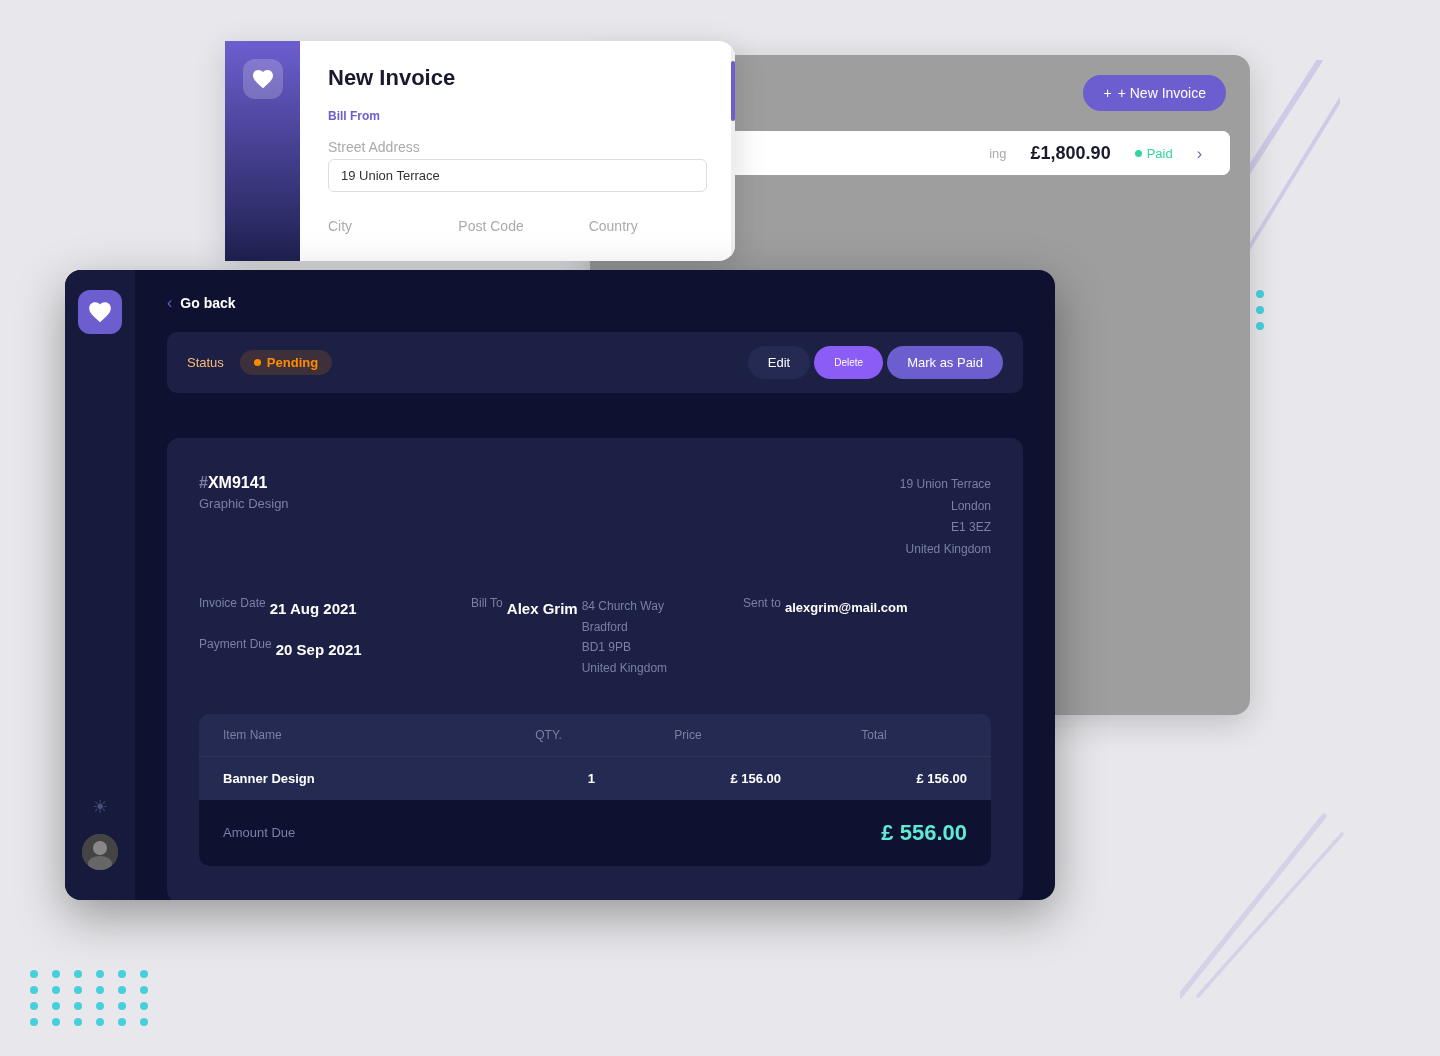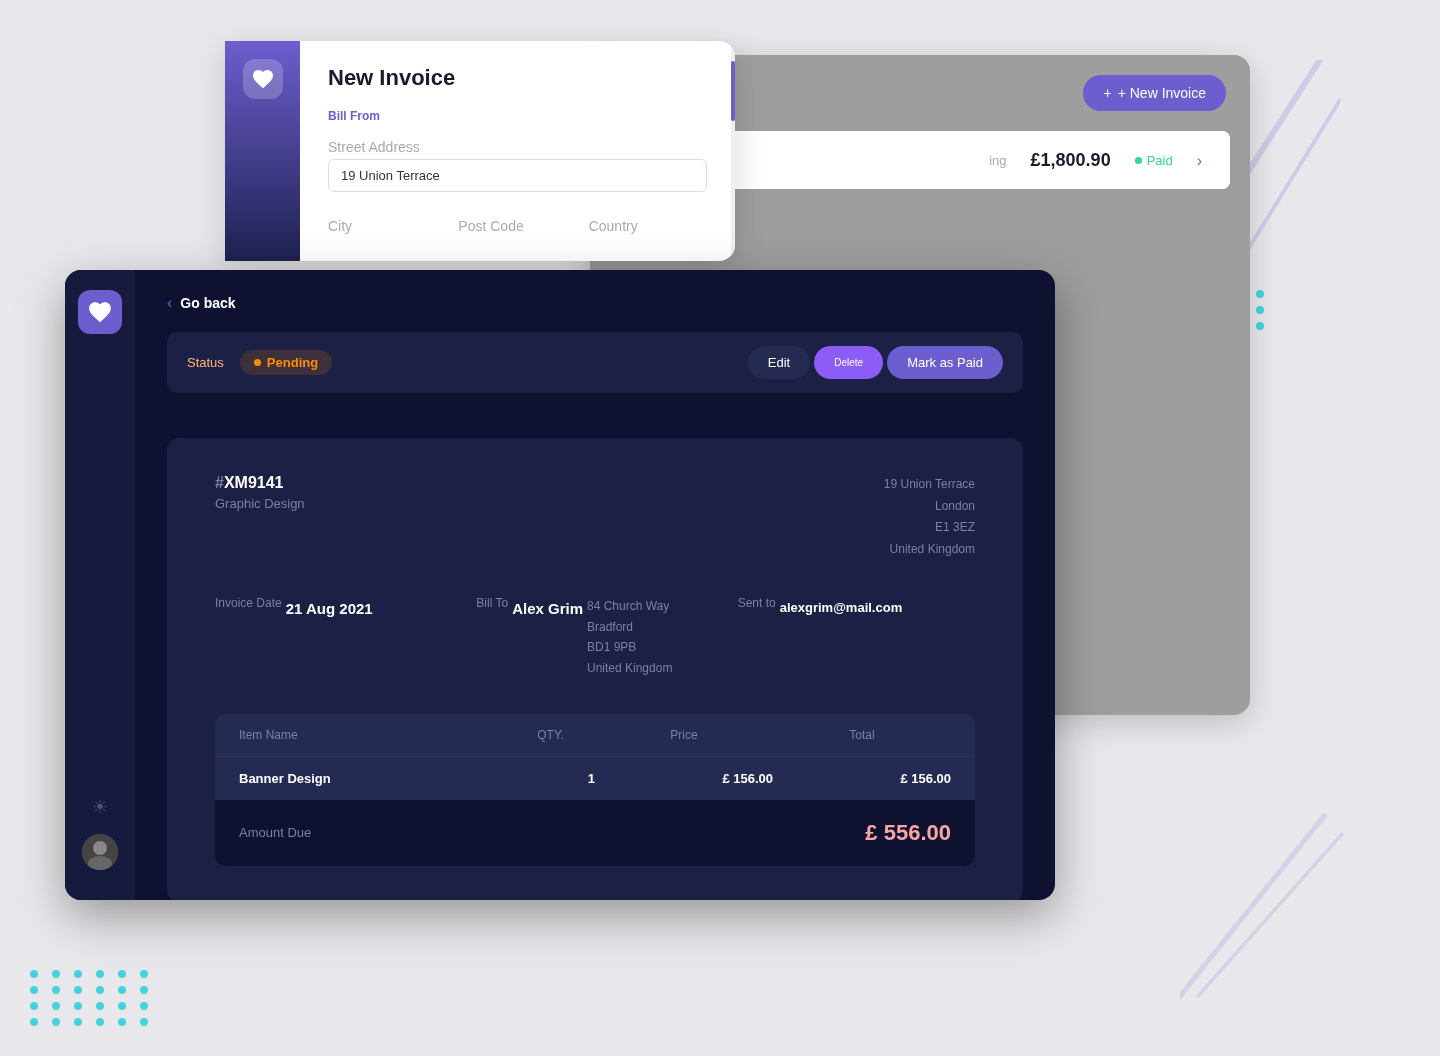--- a/index.html
+++ b/index.html
@@ -338,21 +338,21 @@
       border-radius: 24px;
       padding: 9px 20px;
       font-size: 13px;
       cursor: pointer;
     }
 
     
     .invoice-card {
       background: #1c2045;
       border-radius: 12px;
-      padding: 36px 48px;
+      padding: 36px 32px;
       margin-top: 45px;
     }
 
     
     .invoice-header {
       display: flex;
       justify-content: space-between;
       margin-bottom: 36px;
     }
     .invoice-id {
@@ -437,21 +437,21 @@
       display: flex;
       align-items: center;
       justify-content: space-between;
       padding: 20px 24px;
     }
     .total-label {
       color: #7c7fa6;
       font-size: 13px;
     }
     .total-amount {
-      color: #fca5a5;
+      color: #5eead4;
       font-size: 22px;
       font-weight: 700;
     }
   </style>
 </head>
 <body>
 
 <div class="dots-top-right">
   <div class="dot"></div>
     <div class="dot"></div>
@@ -505,21 +505,21 @@
 </svg>
 
 <div class="bg-window">
   <div class="bg-window-header">
     <button class="bg-new-invoice-btn">
       <span>+</span>
       <span>+ New Invoice</span>
     </button>
   </div>
   <div style="background: white; margin: 0 20px; border-radius: 8px;">
-    <div class="bg-invoice-row" style="background:white; border-radius:8px; padding:18px 28px; display:flex; align-items:center; justify-content:flex-end; gap:24px;">
+    <div class="bg-invoice-row" style="background:white; border-radius:8px; padding:11px 28px; display:flex; align-items:center; justify-content:flex-end; gap:24px;">
       <span style="color:#aaa; font-size:13px;">ing</span>
       <span class="bg-invoice-amount">£1,800.90</span>
       <span class="bg-paid-badge">
         <span style="width:7px;height:7px;border-radius:50%;background:#33d69f;display:inline-block;"></span>
         <span>Paid</span>
       </span>
       <span class="bg-chevron">›</span>
     </div>
   </div>
 </div>
@@ -611,20 +611,24 @@
         </div>
       </div>
 
       <div class="invoice-details">
         <div>
           <div class="detail-group">
             <span class="detail-label">Invoice Date</span>
             <span class="detail-value">21 Aug 2021</span>
           </div>
           <div style="height:20px;"></div>
+          <div class="detail-group">
+            <span class="detail-label">Payment Due</span>
+            <span class="detail-value">20 Sep 2021</span>
+          </div>
         </div>
         <div class="detail-group">
           <span class="detail-label">Bill To</span>
           <span class="detail-value">Alex Grim</span>
           <span class="detail-sub">
             <span>84 Church Way</span><br>
             <span>Bradford</span><br>
             <span>BD1 9PB</span><br>
             <span>United Kingdom</span>
           </span>

